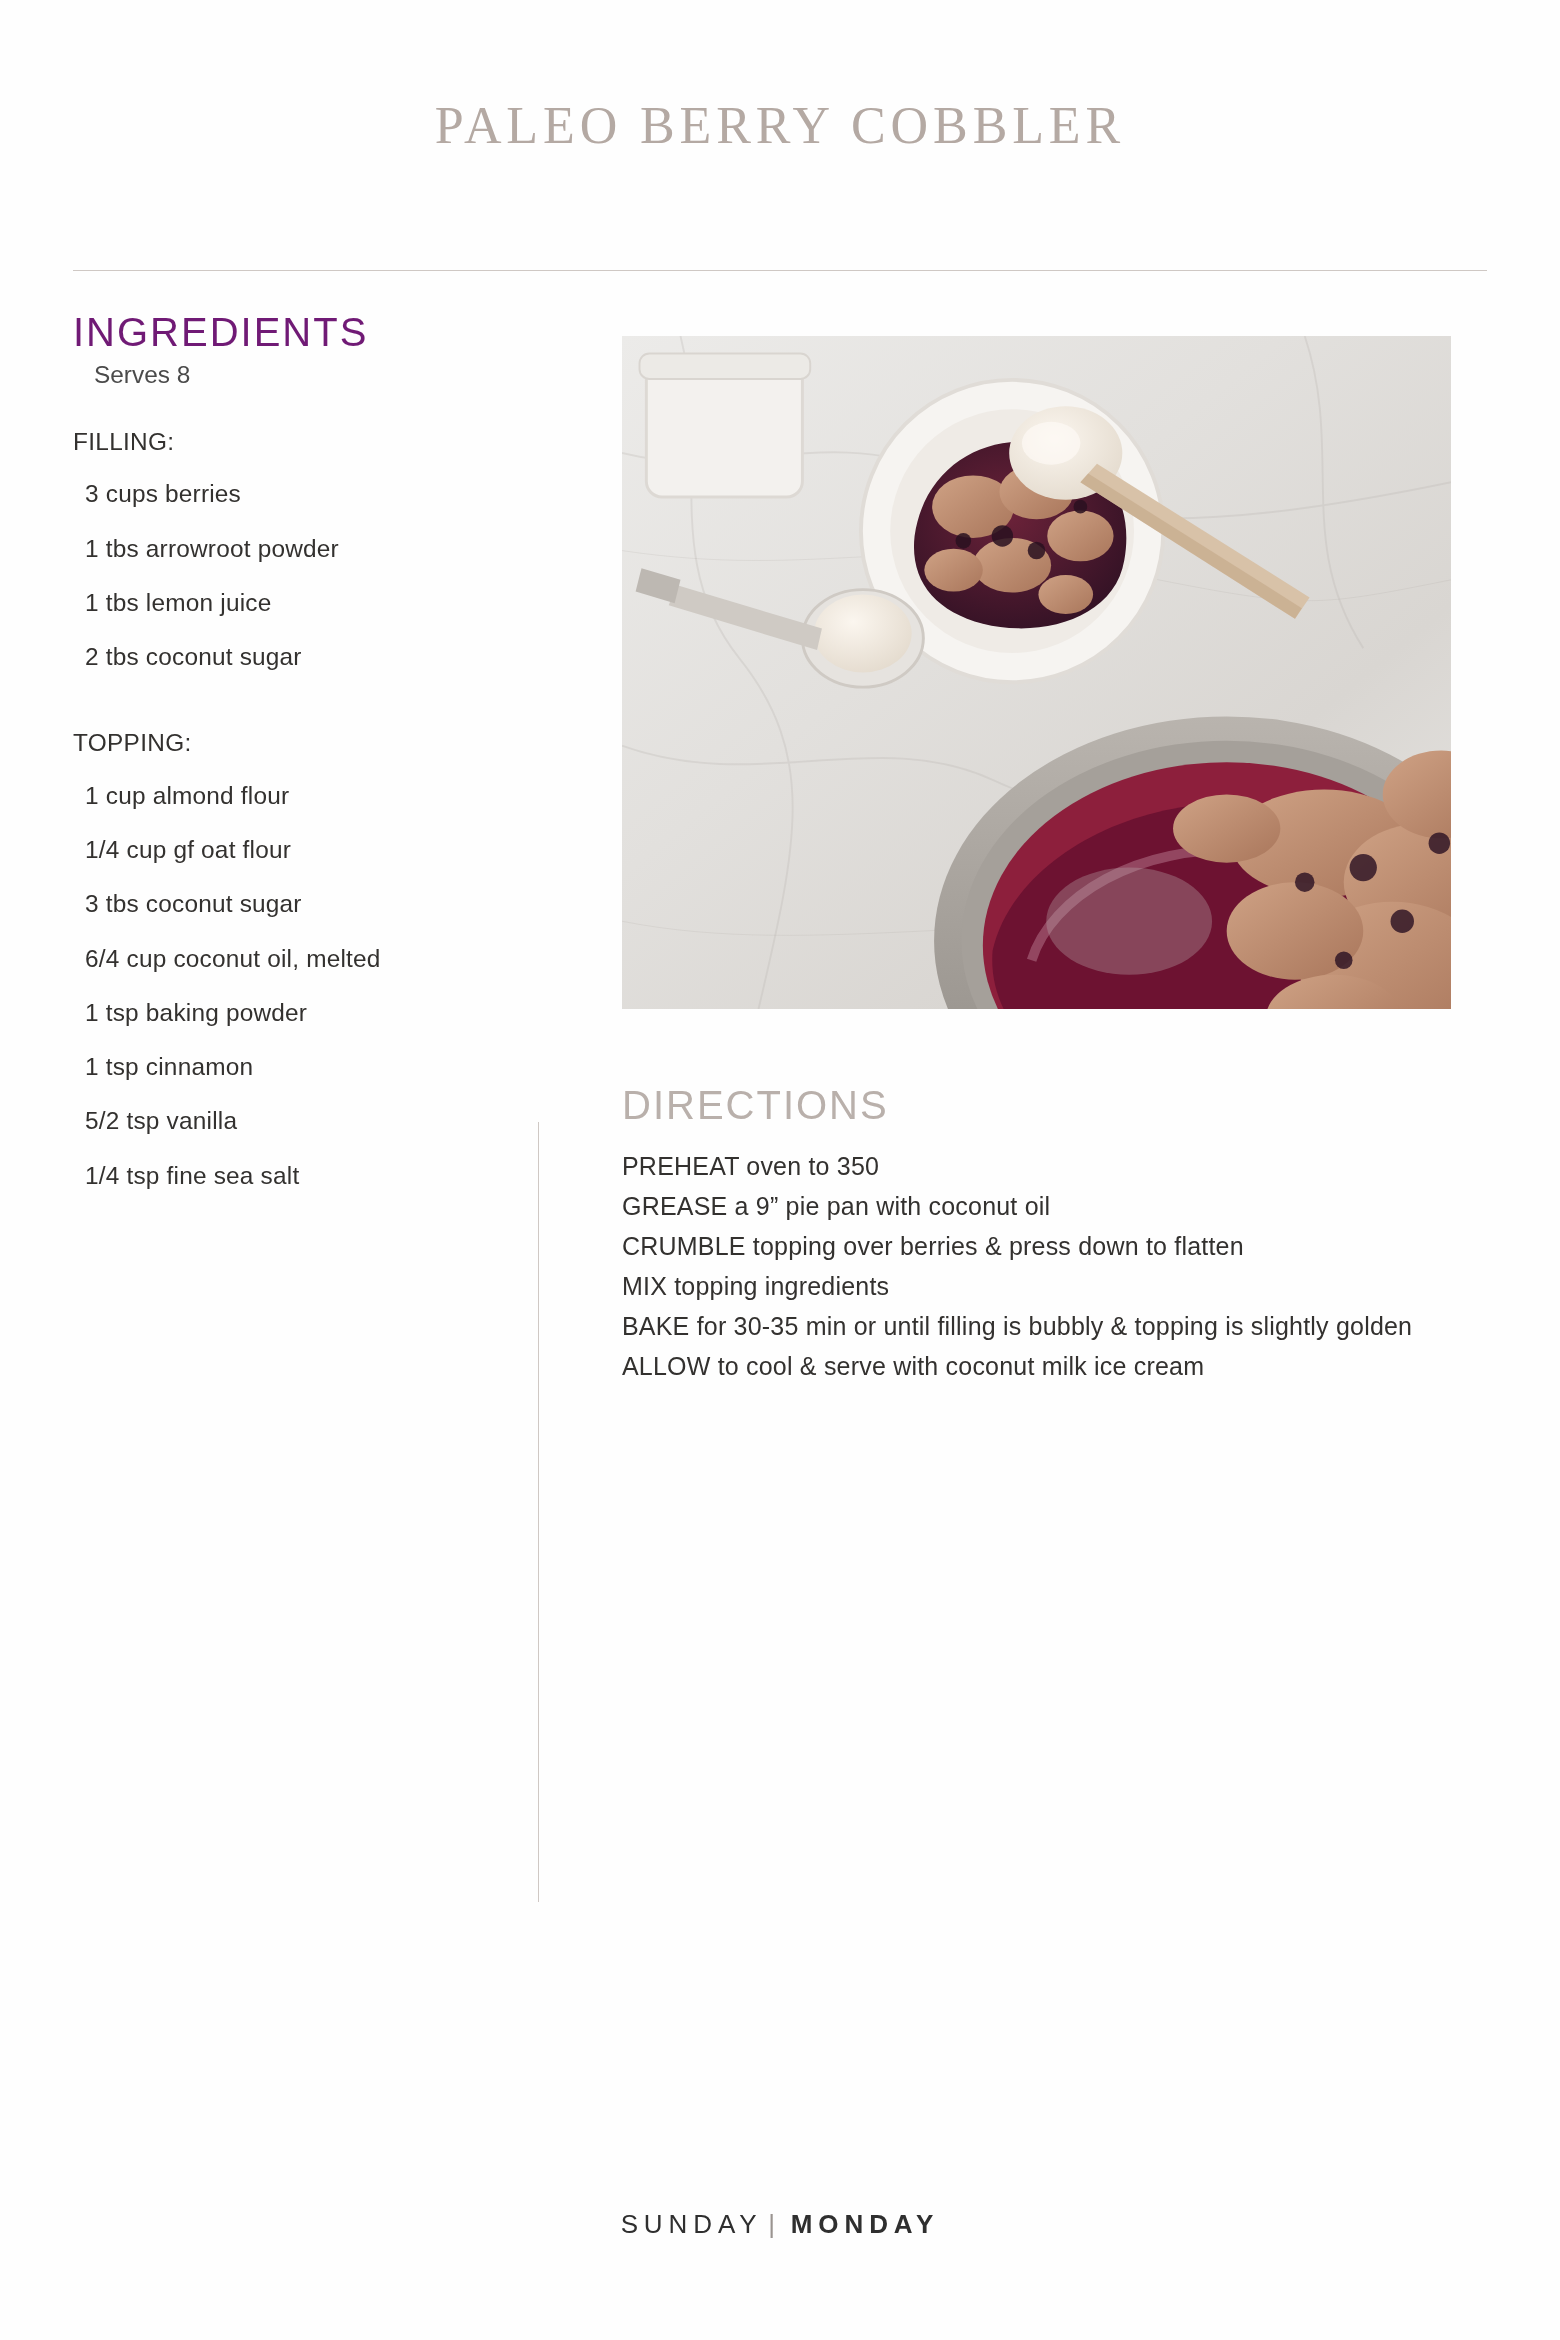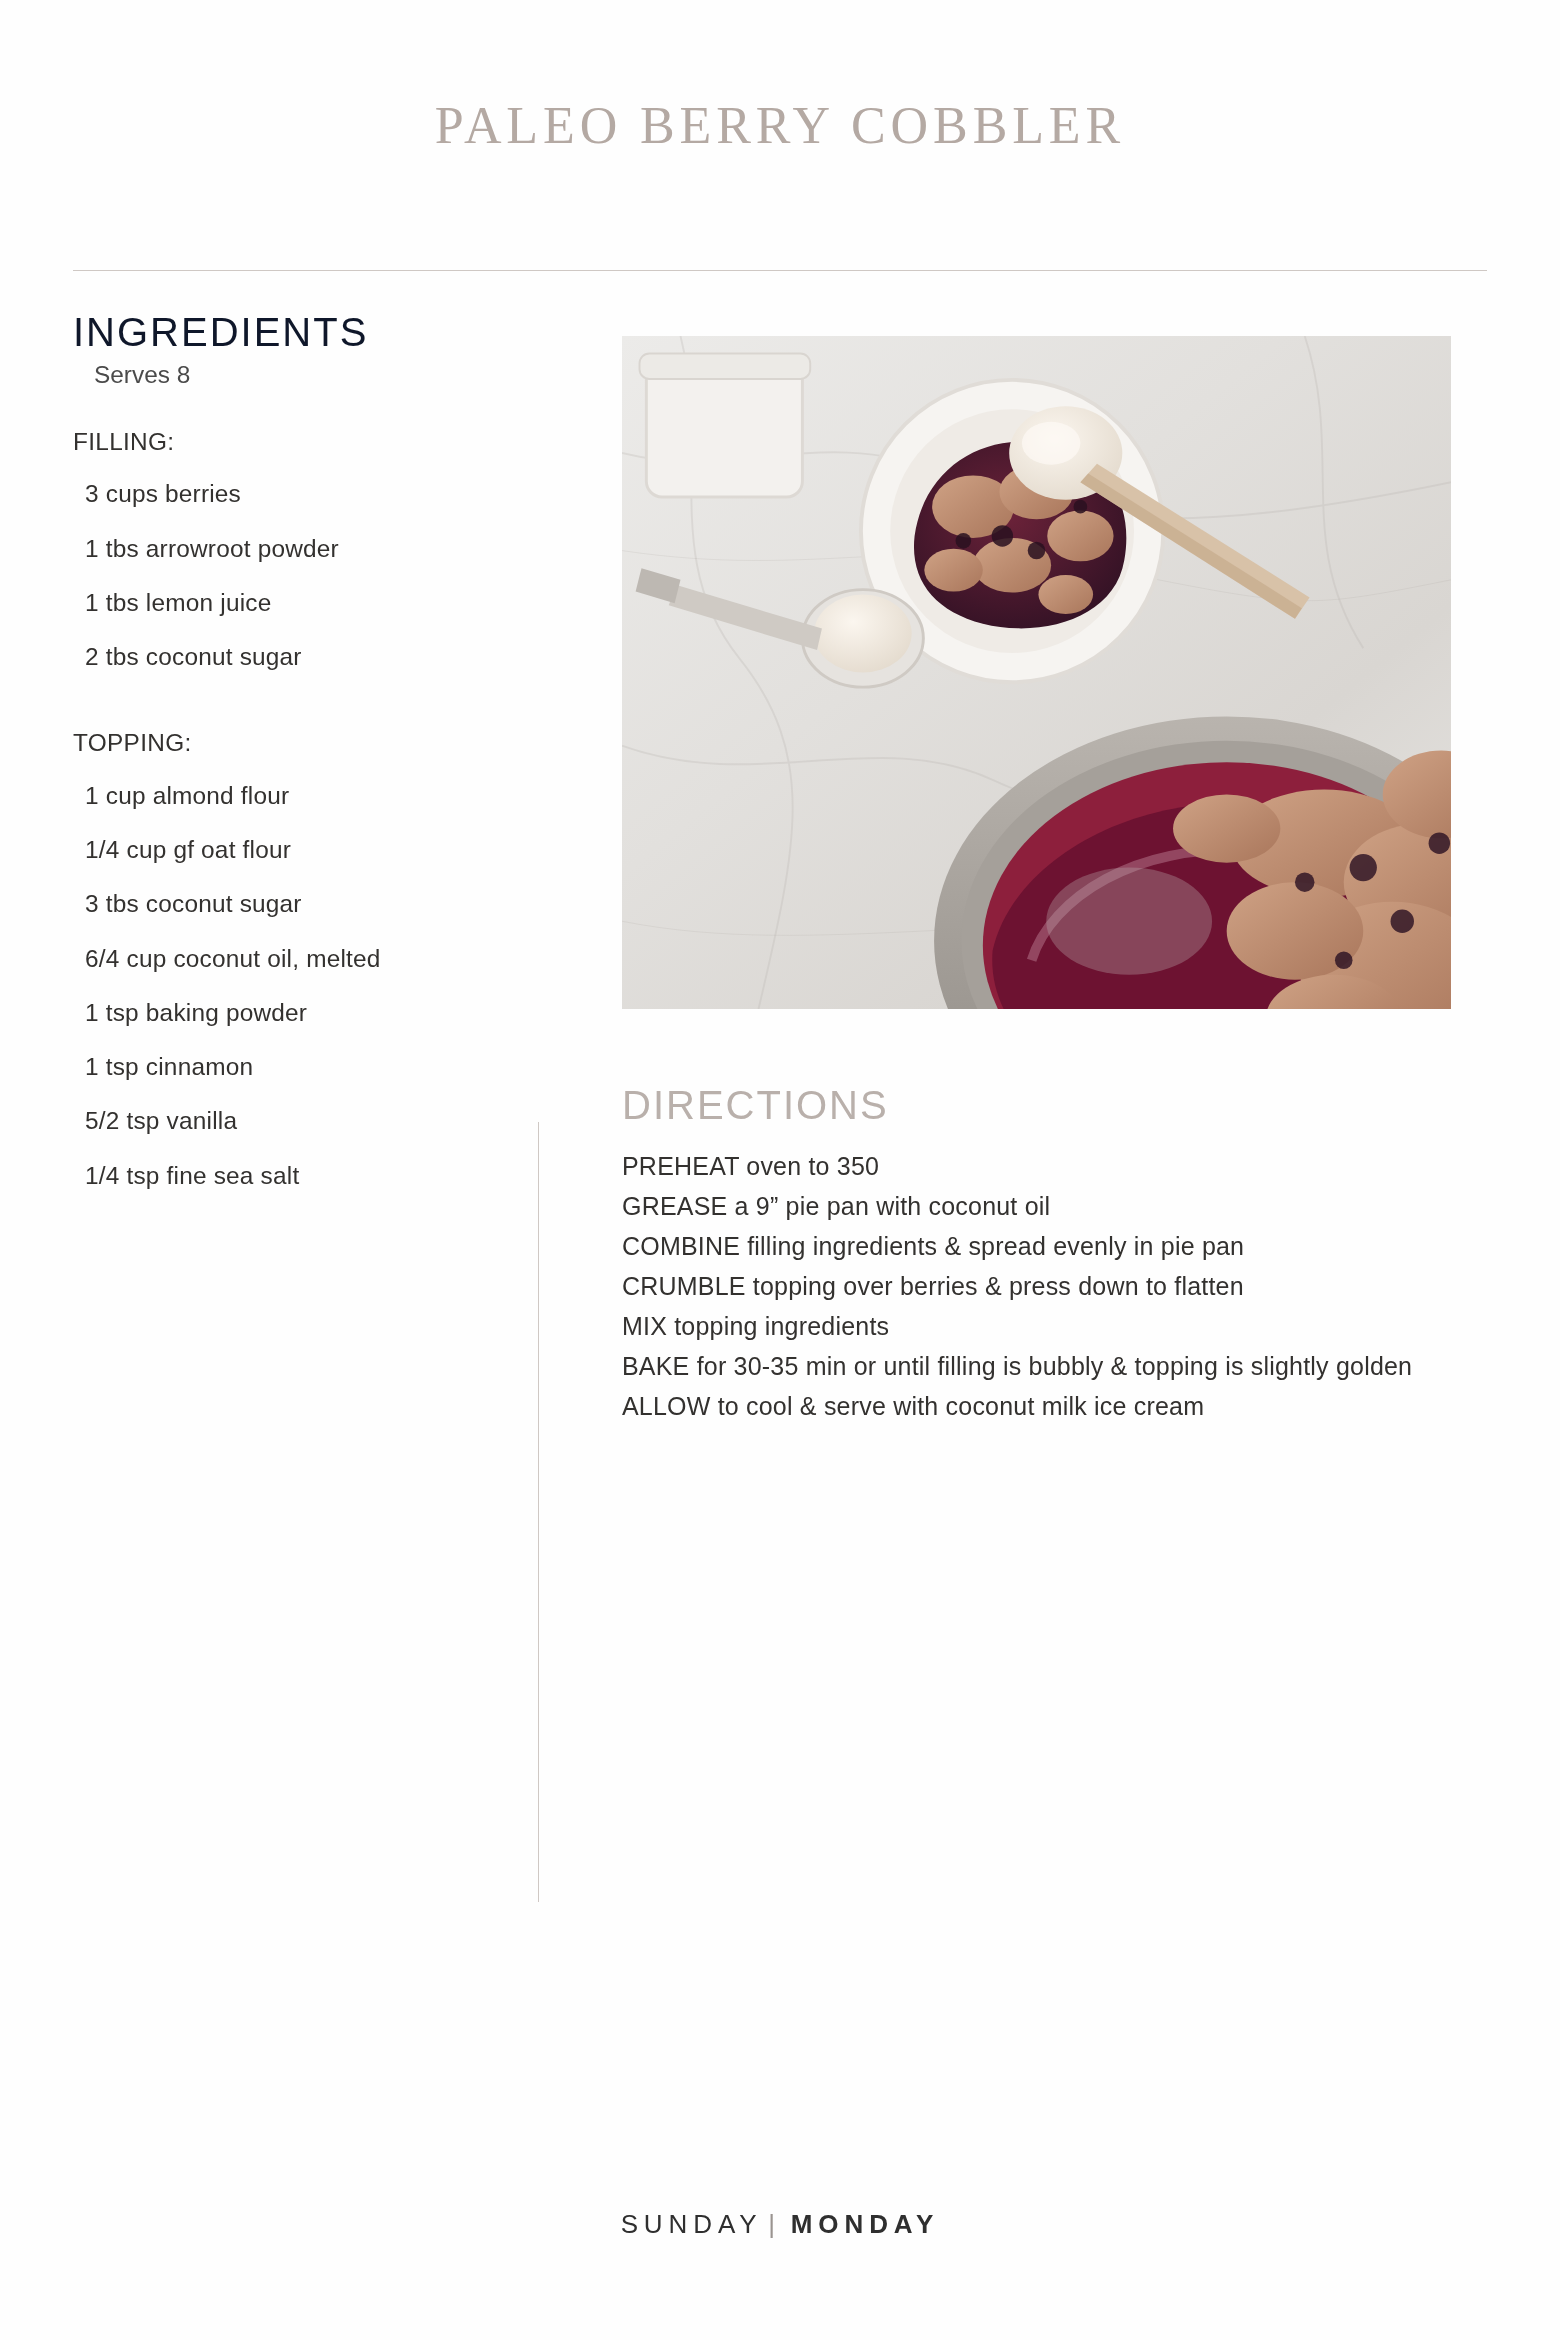--- a/index.html
+++ b/index.html
@@ -51,21 +51,21 @@
     position: absolute;
     top: 310px;
     left: 73px;
     width: 458px;
   }
 
   .section-heading {
     font-size: 40px;
     letter-spacing: 2px;
     font-weight: 300;
-    color: #0f172a;
+    color: #701a75;
     font-family: "Liberation Sans", sans-serif;
     margin: 0 0 5.9px 0;
   }
 
   .serves {
     font-size: 24.4px;
     color: #4a4a4a;
     margin: 0 0 39px 21px;
     font-weight: 400;
   }
@@ -286,21 +286,20 @@
       <ellipse cx="520" cy="600" rx="85" ry="55" fill="#b8a7a8" opacity="0.35"></ellipse>
     </svg>
   </div>
 
   <div class="v-divider"></div>
 
   <div class="directions">
     <div class="dir-heading">DIRECTIONS</div>
     <div class="dir-line">PREHEAT oven to 350</div>
     <div class="dir-line">GREASE a 9” pie pan with coconut oil</div>
-    <div class="dir-line">COMBINE filling ingredients &amp; spread evenly in pie pan</div>
     <div class="dir-line">CRUMBLE topping over berries &amp; press down to flatten</div>
     <div class="dir-line">MIX topping ingredients</div>
     <div class="dir-line">BAKE for 30-35 min or until filling is bubbly &amp; topping is slightly golden</div>
     <div class="dir-line">ALLOW to cool &amp; serve with coconut milk ice cream</div>
   </div>
 
   <div class="footer">
     <span class="f-sunday">SUNDAY</span><span class="f-sep">|</span><span class="f-monday">MONDAY</span>
   </div>
 

